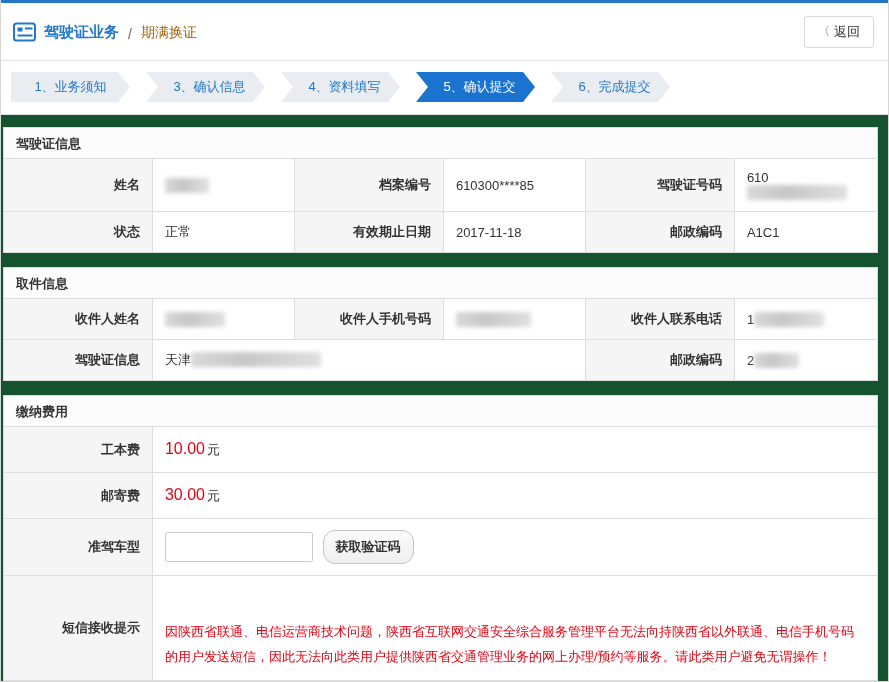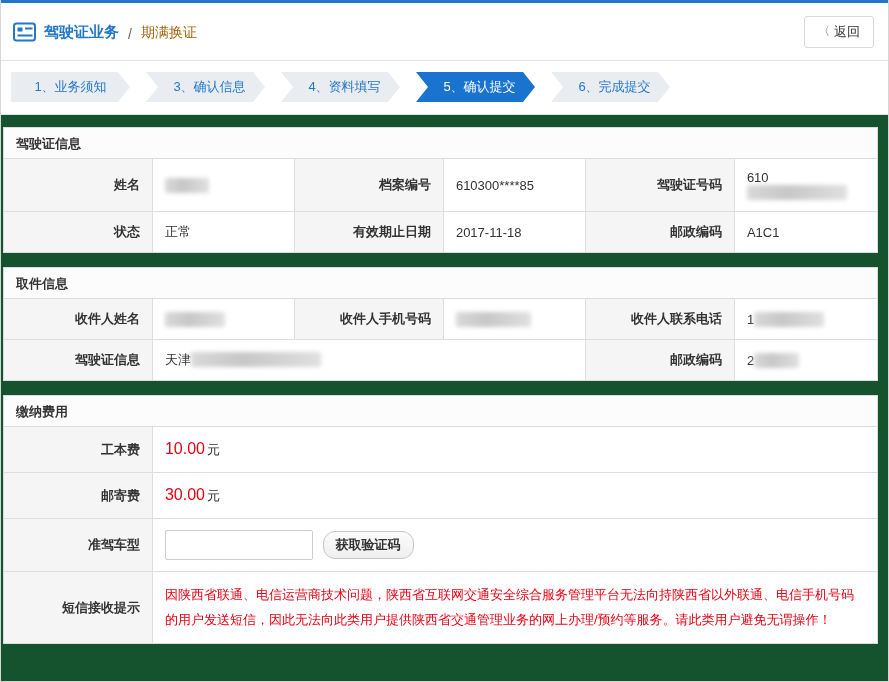--- a/index.html
+++ b/index.html
@@ -47,23 +47,23 @@
 
   .redact { display:inline-block; height:15px; border-radius:2px; vertical-align:-3px;
             background:linear-gradient(90deg,#d9d9d9,#c7c7c7 40%,#e0e0e0); filter:blur(2px); }
   .w44{width:44px}.w60{width:60px}.w75{width:75px}.w70{width:70px}.w100{width:100px}.w130{width:130px}.w45{width:45px}
 
   .fee-num { color:#e60012; font-size:16px; }
   .fee-unit { color:#333; font-size:13px; margin-left:2px; }
   .fee-row td { padding-top:13px; padding-bottom:13px; }
 
   .code-input { width:148px; height:30px; border:1px solid #ccc; border-radius:2px; padding:0 8px; font-size:13px; font-family:inherit; vertical-align:middle; background:#fff; }
-  .code-btn { height:28px; margin-left:6px; padding:0 12px; background:linear-gradient(#fbfbfb,#efefef); border:1px solid #c6c6c6; border-radius:12px; font-size:13px; font-weight:bold; color:#333; cursor:pointer; vertical-align:middle; font-family:inherit; }
-
-  .notice { color:#e60012; line-height:1.9; font-size:13px; }
+  .code-btn { height:34px; margin-left:6px; padding:0 12px; background:linear-gradient(#fbfbfb,#efefef); border:1px solid #c6c6c6; border-radius:12px; font-size:13px; font-weight:bold; color:#333; cursor:pointer; vertical-align:middle; font-family:inherit; }
+
+  .notice { color:#e60012; line-height:1.9; font-size:13px;margin-top:33px; }
 
   .footer-actions { padding:26px 56px 0 0; text-align:right; }
 </style>
 </head>
 <body>
 
 <div class="page">
   <div class="topline"></div>
 
   <header class="hdr">

